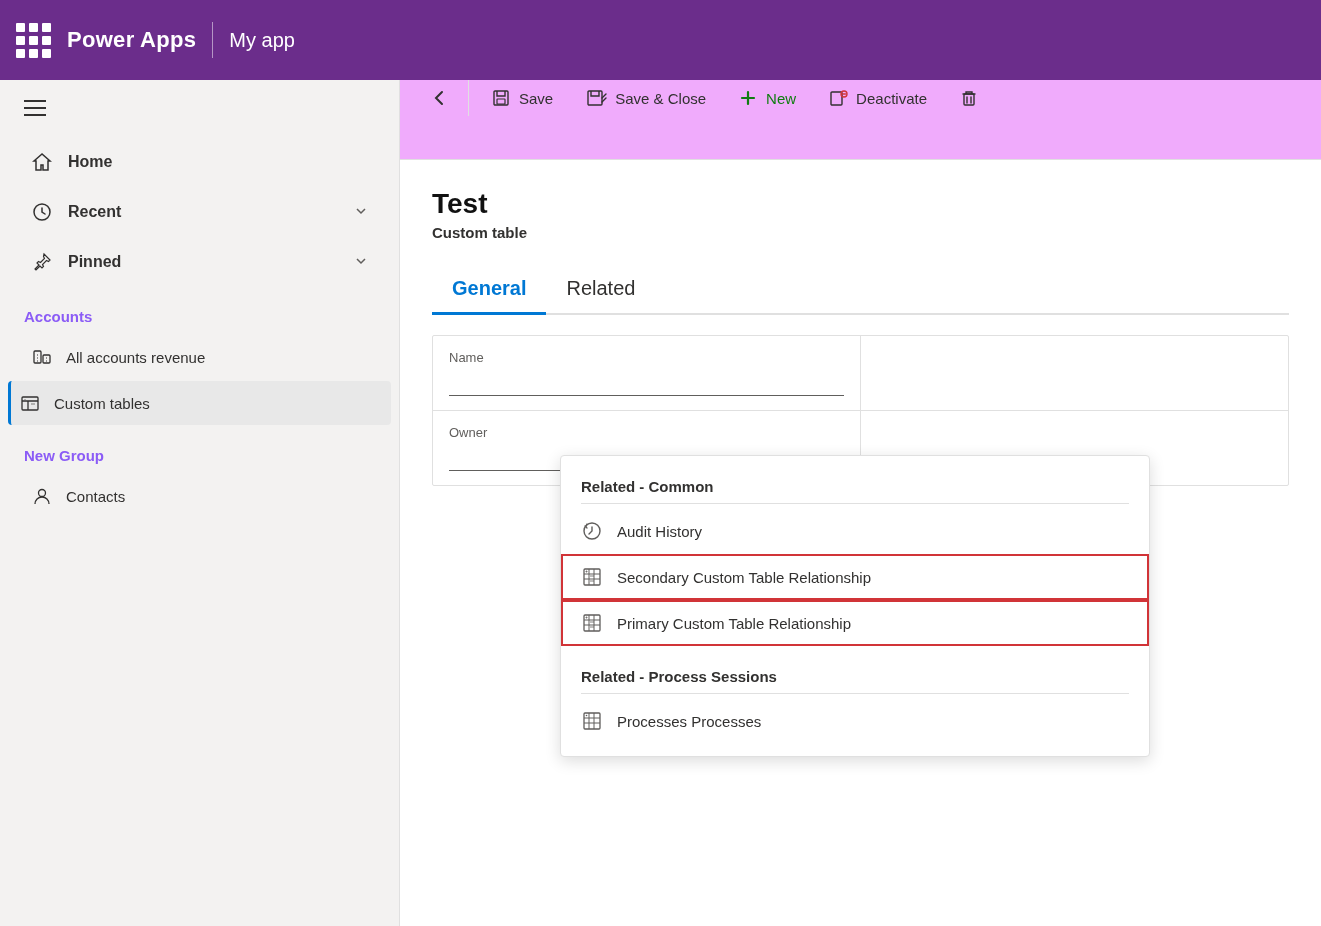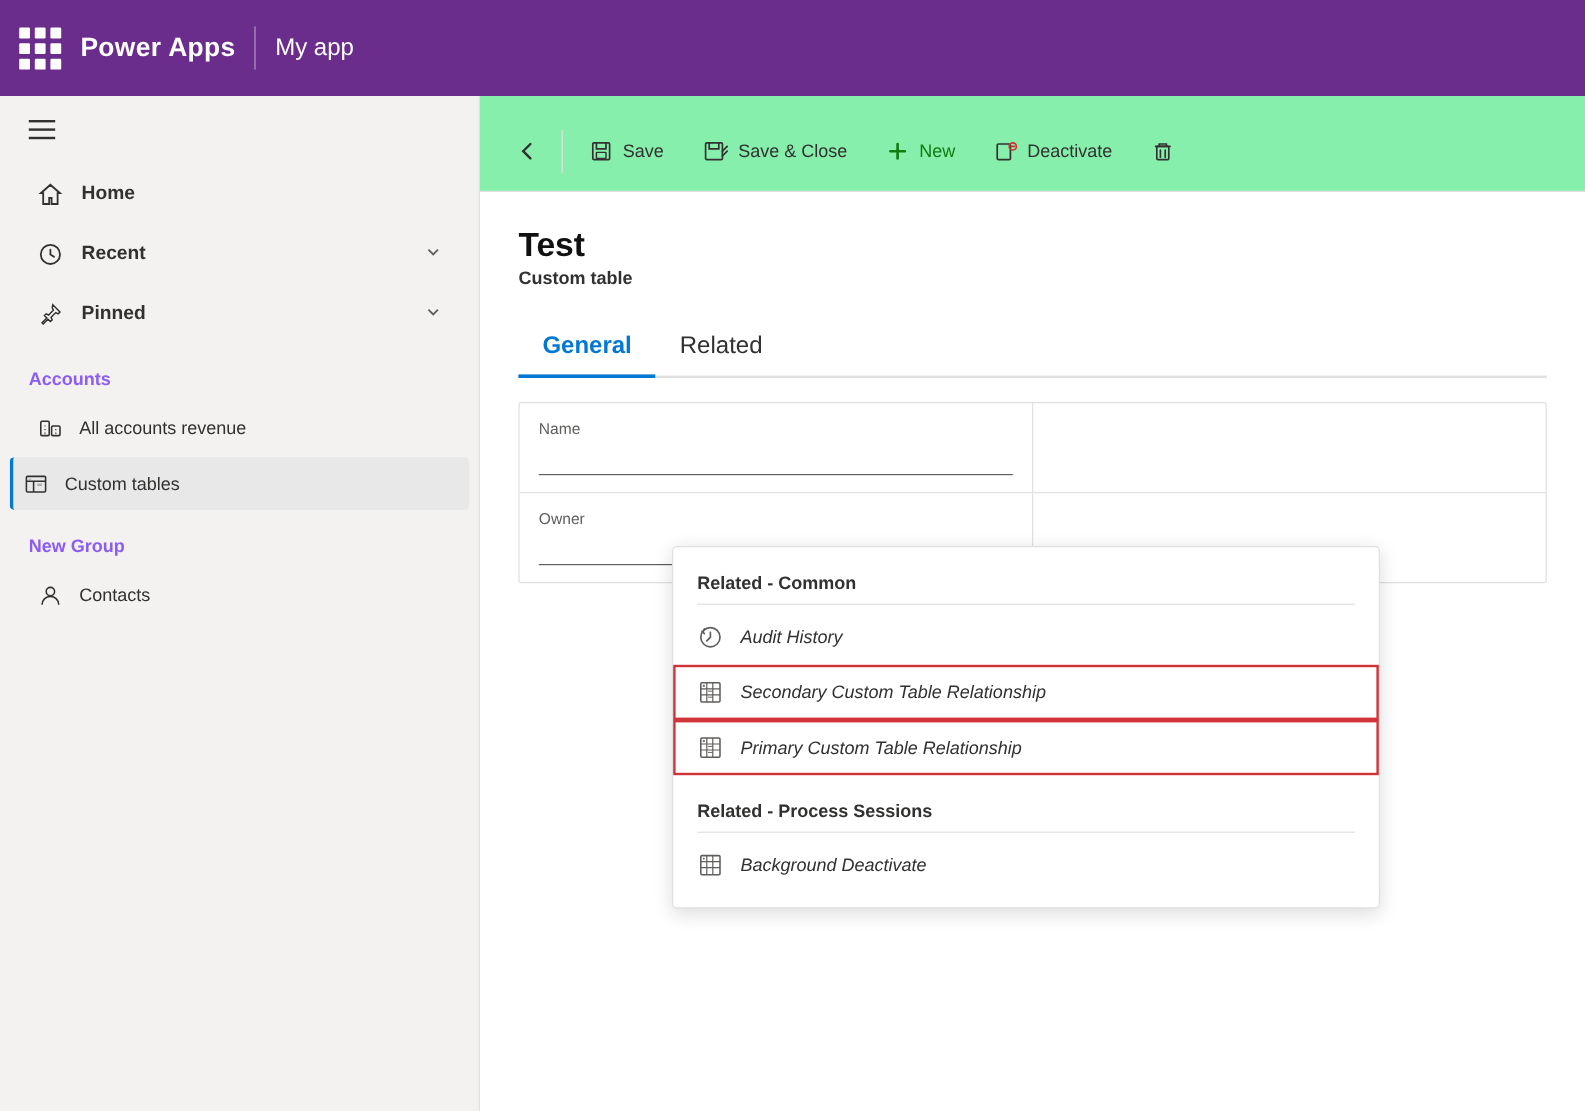--- a/index.html
+++ b/index.html
@@ -129,24 +129,24 @@
       flex-direction: column;
       background: white;
       overflow: hidden;
     }
 
     
     .toolbar {
       height: 80px;
       border-bottom: 1px solid #e0e0e0;
       display: flex;
-      align-items: flex-end;
-      padding: 15px 16px;
+      align-items: flex-start;
+      padding: 0 16px;
       gap: 4px;
-      background: #86efac;
+      background: #f0abfc;
       flex-shrink: 0;
     }
     .toolbar-btn {
       display: flex;
       align-items: center;
       gap: 8px;
       padding: 8px 14px;
       border: none;
       background: transparent;
       cursor: pointer;
@@ -265,21 +265,20 @@
       margin: 0 20px 4px 20px;
     }
     .dropdown-item {
       display: flex;
       align-items: center;
       gap: 14px;
       padding: 12px 20px;
       cursor: pointer;
       font-size: 15px;
       color: #323130;
-      font-style: italic;
     }
     .dropdown-item.highlighted {
       outline: 2px solid #d13438;
       outline-offset: -2px;
     }
     .dropdown-item-icon {
       width: 22px;
       height: 22px;
       display: flex;
       align-items: center;
@@ -509,19 +508,19 @@
         <div class="dropdown-divider"></div>
 
         <div class="dropdown-item">
           <div class="dropdown-item-icon">
             <svg width="20" height="20" viewBox="0 0 20 20" fill="none">
               <rect x="2" y="2" width="16" height="16" rx="1" stroke="#605e5c" stroke-width="1.3"></rect>
               <path d="M2 7h16M2 12h16M7 2v16M12 2v16" stroke="#605e5c" stroke-width="1"></path>
               <circle cx="4.5" cy="4.5" r="0.8" fill="#605e5c"></circle>
             </svg>
           </div>
-          <span>Background Deactivate</span>
+          <span>Processes Processes</span>
         </div>
 
       </div>
     </div>
   </div>
 </div>
 
 </body></html>

